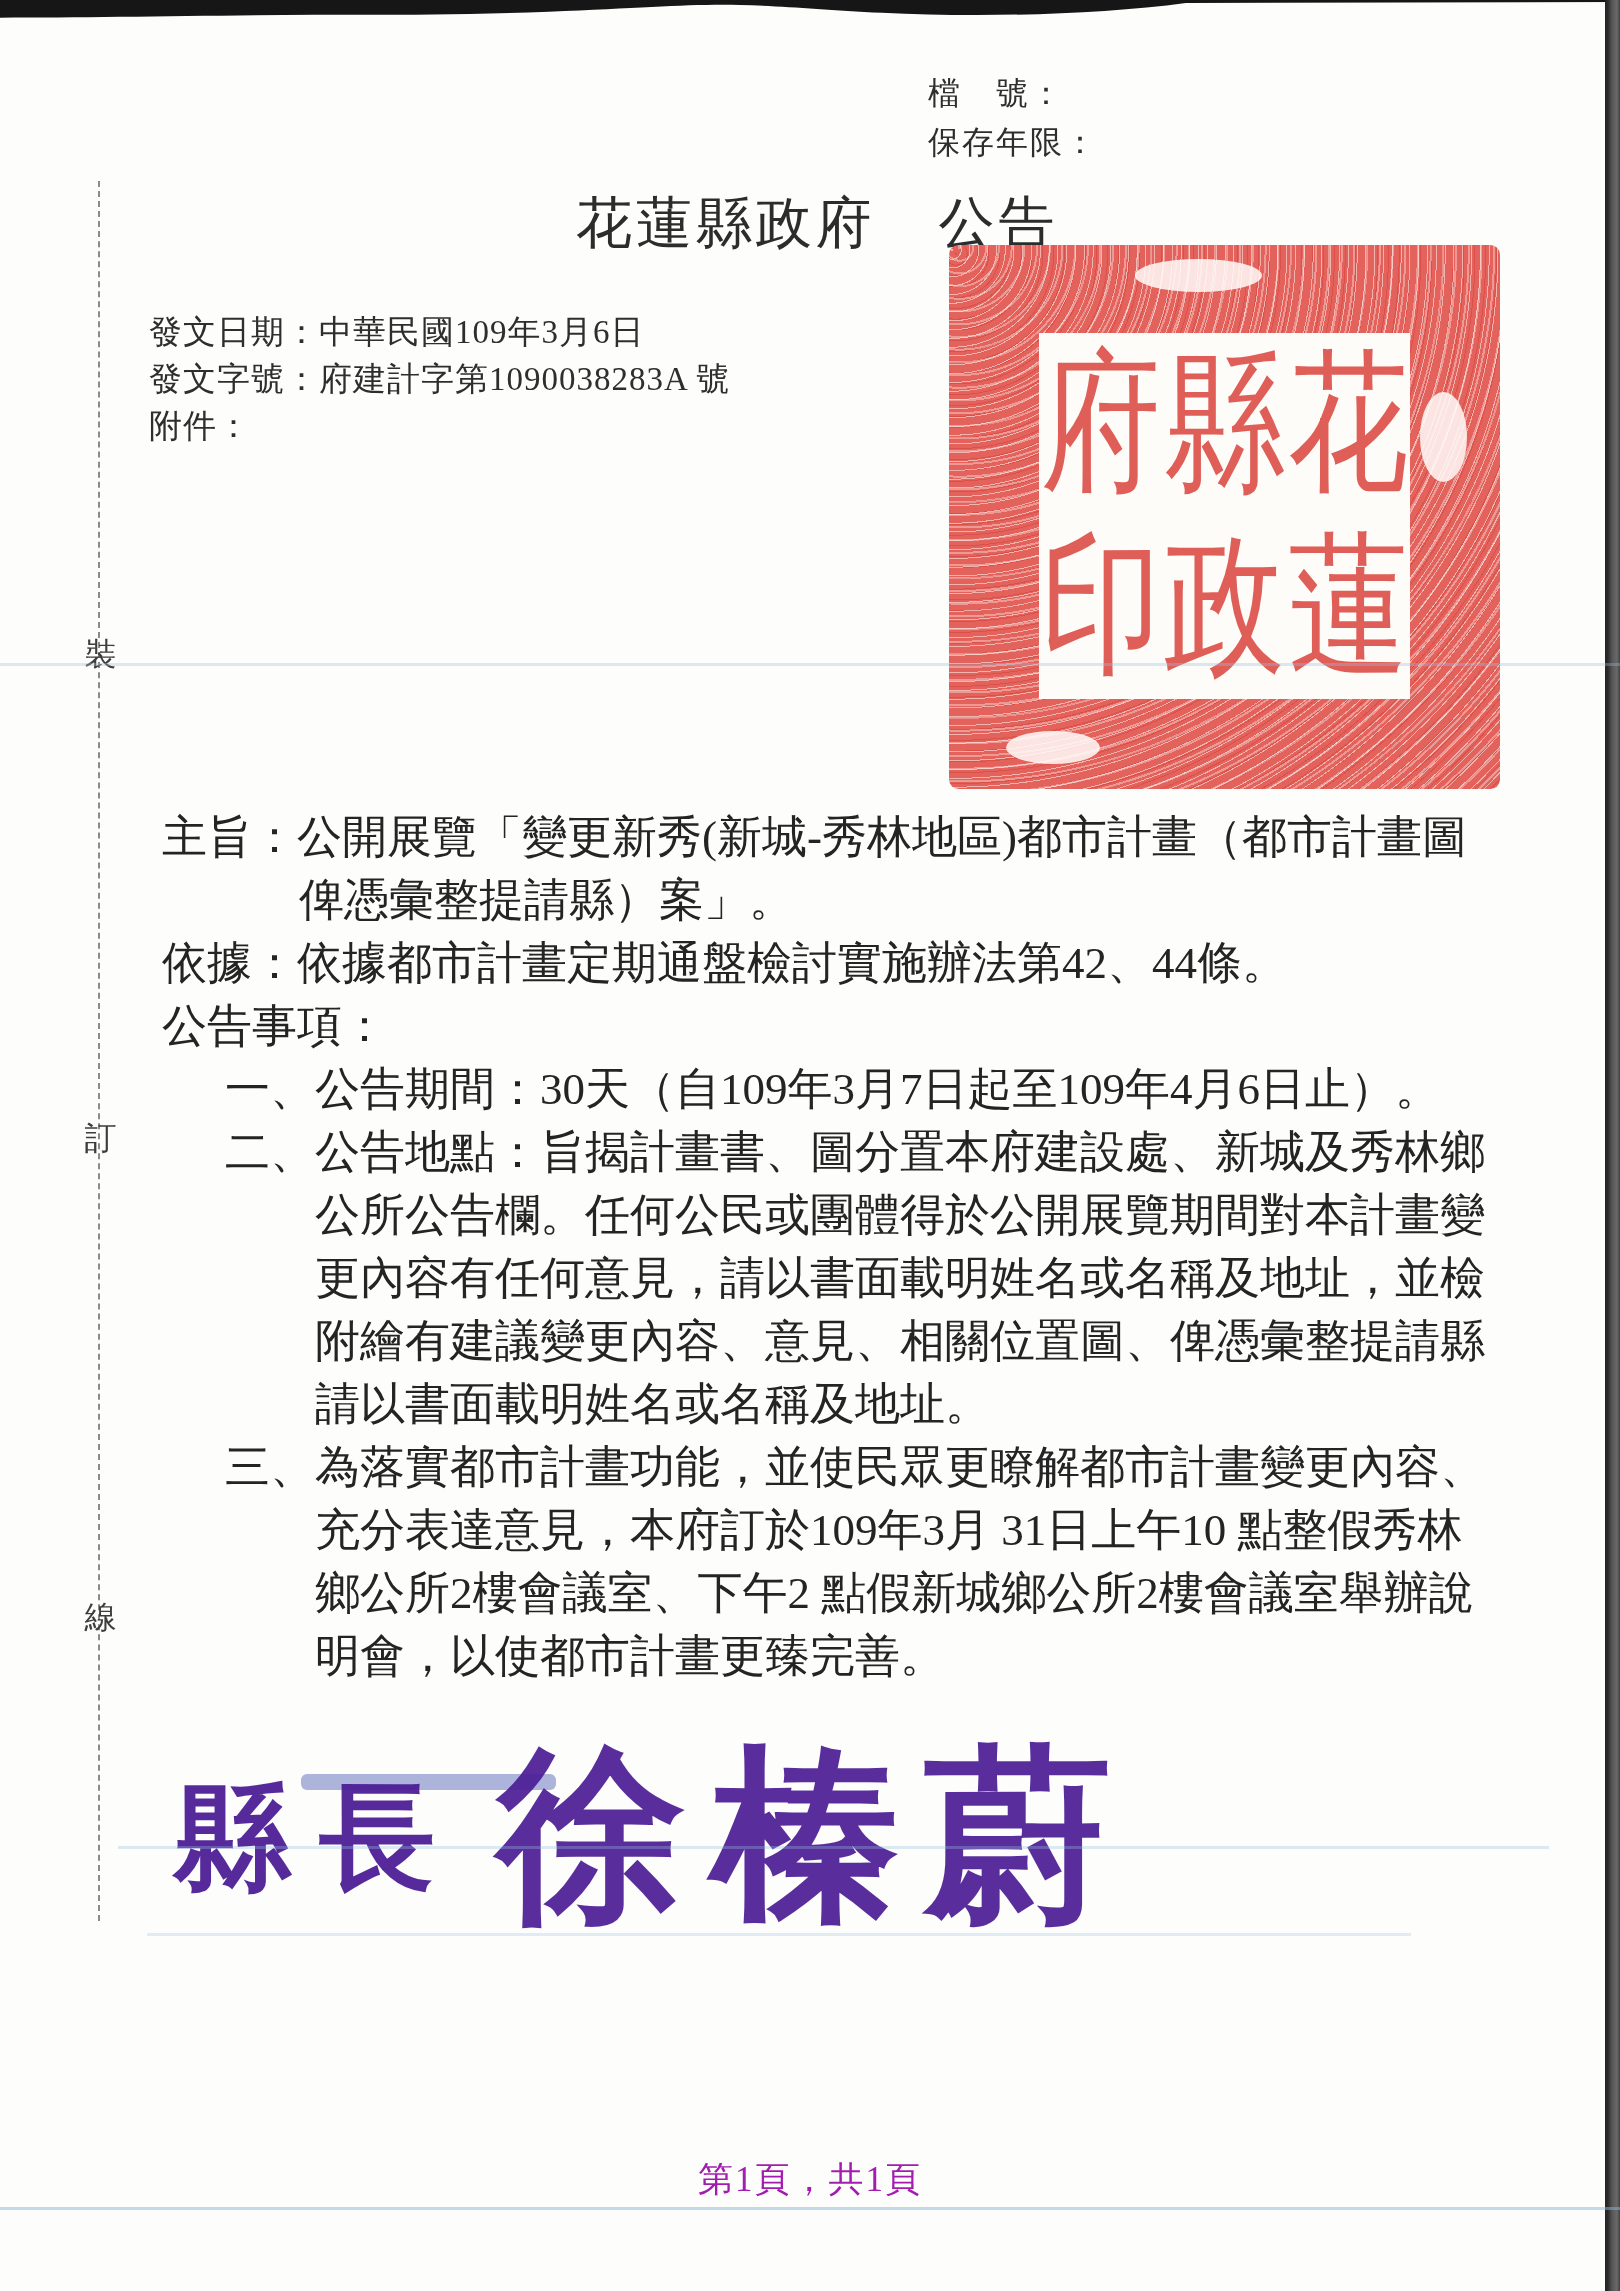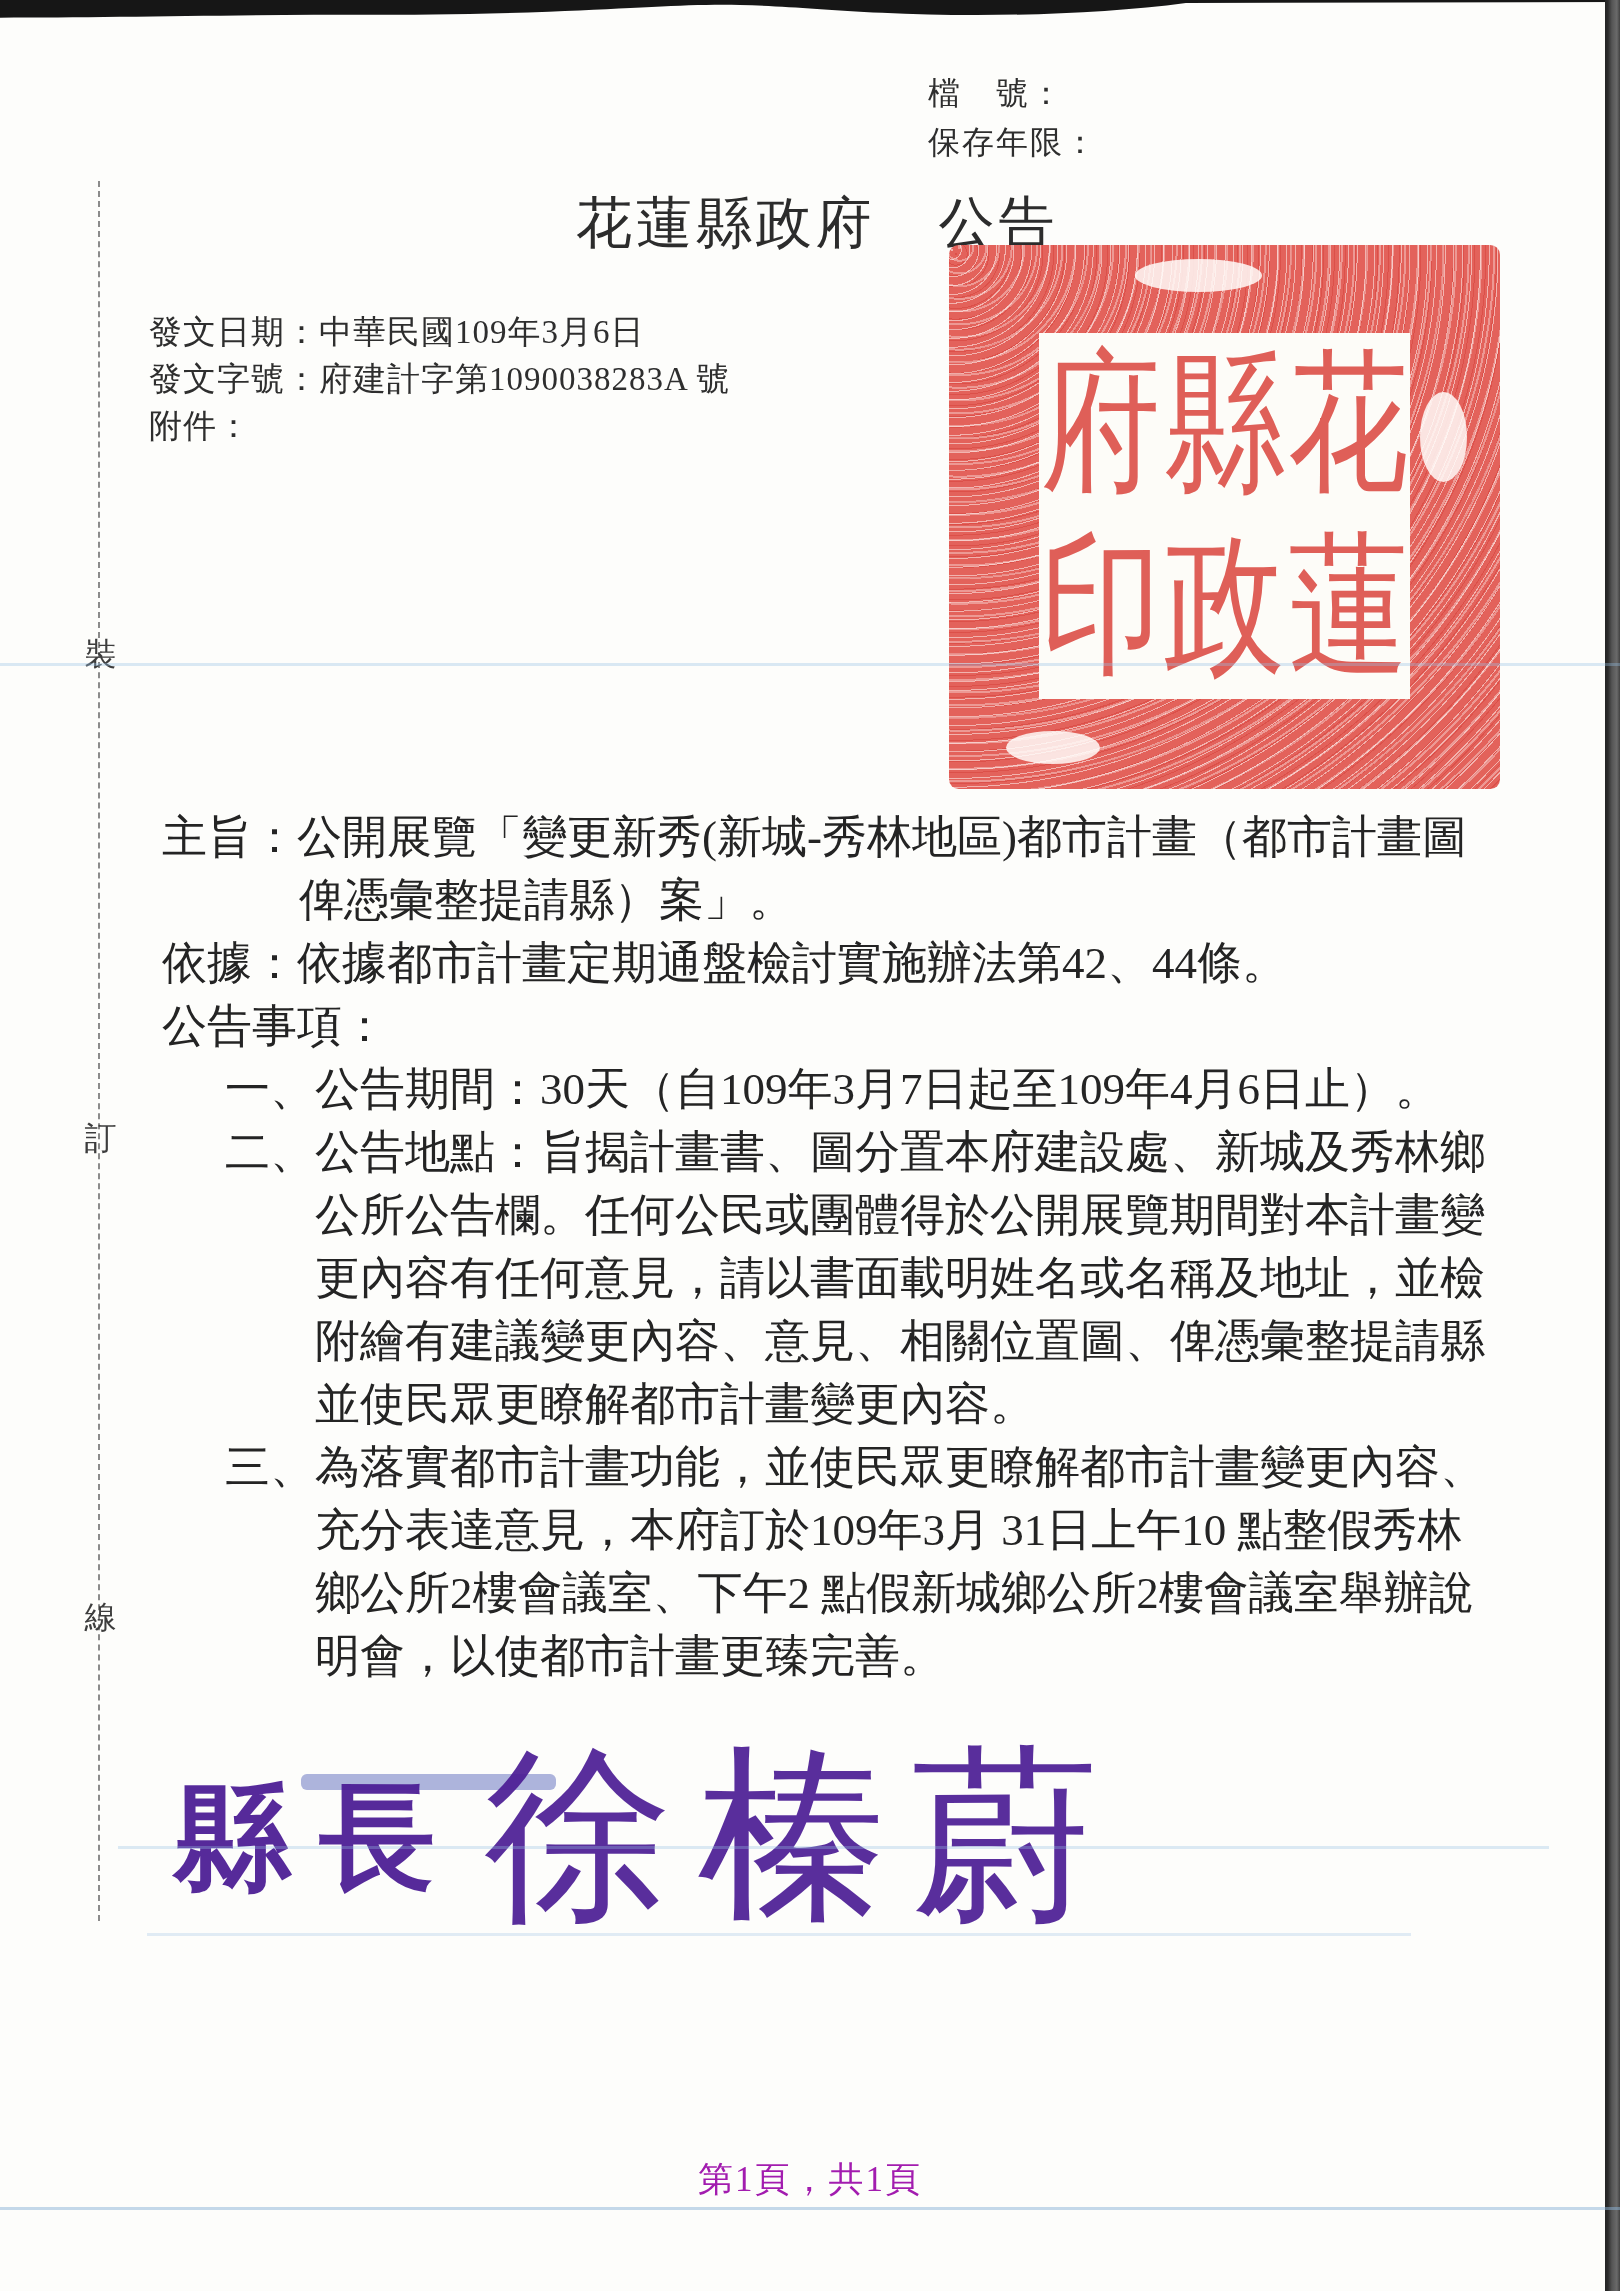--- a/index.html
+++ b/index.html
@@ -77,21 +77,21 @@
   .doc-body .line{height:63px;line-height:63px;white-space:nowrap;letter-spacing:0px;}
   .doc-body .ind-b{margin-left:63px;}
   .doc-body .ind-c{margin-left:137px;}
   .doc-body .ind-d{margin-left:153px;}
   
   .stamp{
     position:absolute;left:174px;top:1735px;height:206px;
     display:flex;align-items:center;color:#4c1d95;z-index:3;
   }
   .stamp-title{font-size:116px;font-weight:bold;letter-spacing:29px;opacity:.94;}
-  .stamp-name{font-size:188px;font-weight:normal;letter-spacing:25.5px;margin-left:20px;opacity:.92;}
+  .stamp-name{font-size:188px;font-weight:bold;letter-spacing:25.5px;margin-left:33px;opacity:.92;}
   .stamp-smear{position:absolute;left:127px;top:39px;width:255px;height:15.7px;
     background:rgba(75,92,181,.45);border-radius:5.9px;}
   
   .footer{
     position:absolute;left:0;top:2156px;width:1620px;text-align:center;
     font-size:35px;color:#a21caf;letter-spacing:2px;
   }
 </style>
 </head>
 <body>
@@ -147,21 +147,21 @@
   <div class="doc-body">
     <div class="line">主旨：公開展覽「變更新秀(新城-秀林地區)都市計畫（都市計畫圖</div>
     <div class="line ind-c">俾憑彙整提請縣）案」。</div>
     <div class="line">依據：依據都市計畫定期通盤檢討實施辦法第42、44條。</div>
     <div class="line">公告事項：</div>
     <div class="line ind-b">一、公告期間：30天（自109年3月7日起至109年4月6日止）。</div>
     <div class="line ind-b">二、公告地點：旨揭計畫書、圖分置本府建設處、新城及秀林鄉</div>
     <div class="line ind-d">公所公告欄。任何公民或團體得於公開展覽期間對本計畫變</div>
     <div class="line ind-d">更內容有任何意見，請以書面載明姓名或名稱及地址，並檢</div>
     <div class="line ind-d">附繪有建議變更內容、意見、相關位置圖、俾憑彙整提請縣</div>
-    <div class="line ind-d">並使民眾更瞭解都市計畫變更內容。</div>
+    <div class="line ind-d">請以書面載明姓名或名稱及地址。</div>
     <div class="line ind-b">三、為落實都市計畫功能，並使民眾更瞭解都市計畫變更內容、</div>
     <div class="line ind-d">充分表達意見，本府訂於109年3月 31日上午10 點整假秀林</div>
     <div class="line ind-d">鄉公所2樓會議室、下午2 點假新城鄉公所2樓會議室舉辦說</div>
     <div class="line ind-d">明會，以使都市計畫更臻完善。</div>
   </div>
 
   <div class="stamp">
     <div class="stamp-smear"></div>
     <span class="stamp-title">縣長</span>
     <span class="stamp-name">徐榛蔚</span>

